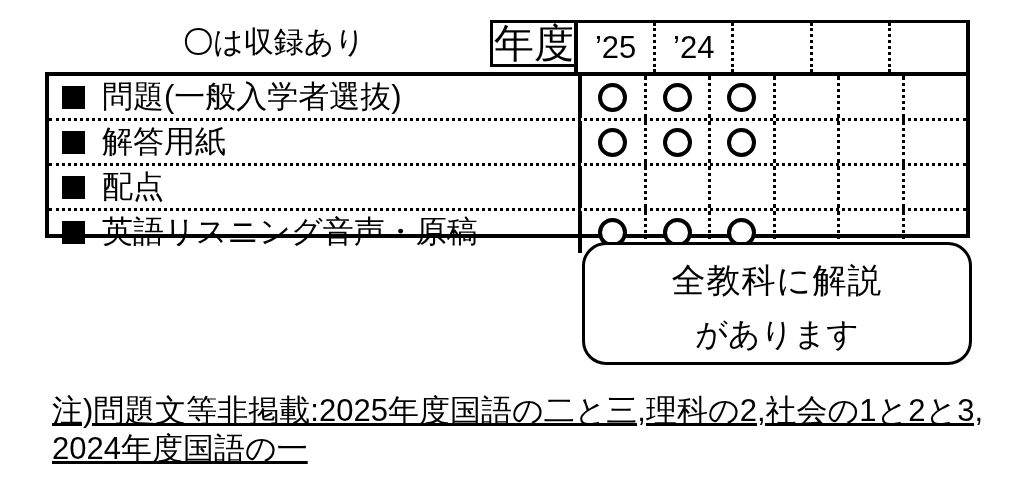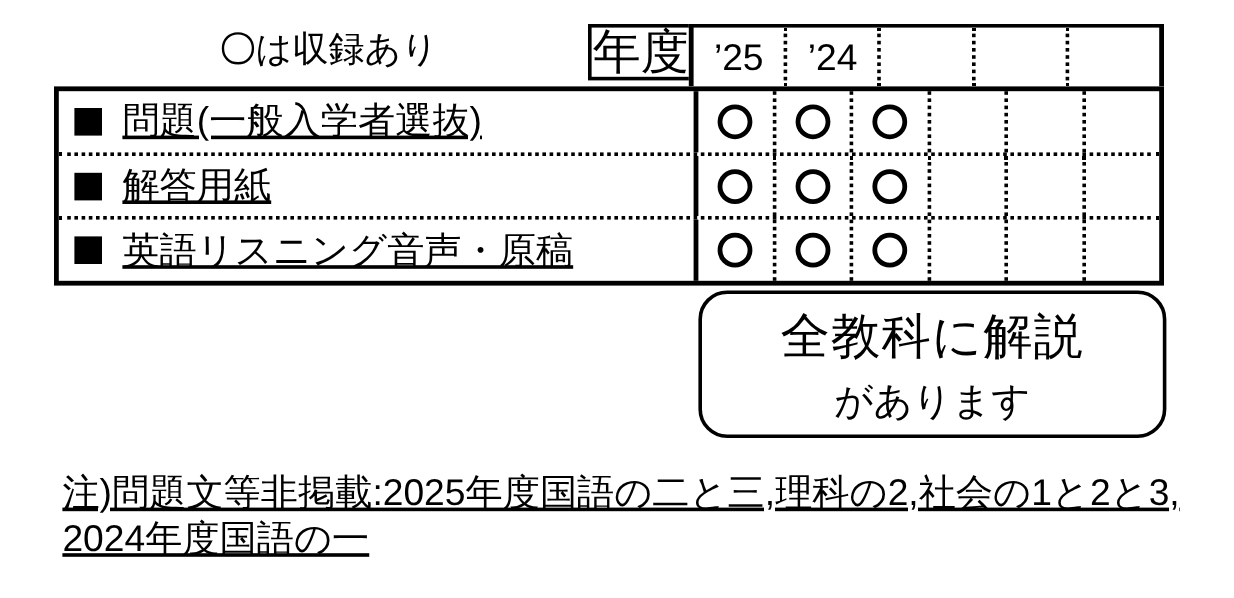--- a/index.html
+++ b/index.html
@@ -55,21 +55,21 @@
     position:absolute; left:45px; top:72px;
     width:925px; height:166px;
     border:4px solid #000;
     display:flex; flex-direction:column;
     background:#fff;
   }
   .grid .row { flex:1; display:flex; }
   .grid .row + .row { border-top:3px dotted #000; }
   .label-cell {
     width:529px; display:flex; align-items:center;
-    overflow:hidden; white-space:nowrap;text-decoration:underline;
+    overflow:hidden; white-space:nowrap;
   }
   .bullet {
     width:23px; height:23px; background:#000;
     margin-left:13px; flex:none;
   }
   .label-text { font-size:31px; margin-left:17px; }
   .mark-cell {
     flex:1; display:flex; align-items:center; justify-content:center;
   }
   .mark-cell.first { border-left:4px solid #000; }
@@ -81,21 +81,21 @@
   }
 
   
   .callout {
     position:absolute; left:582px; top:242px;
     width:390px; height:123px;
     border:3px solid #000; border-radius:24px;
     display:flex; flex-direction:column; align-items:center; justify-content:center;
     background:#fff;
   }
-  .callout .l1 { font-size:41px; line-height:50px; letter-spacing:1px; }
+  .callout .l1 { font-size:34px; line-height:50px; letter-spacing:1px; }
   .callout .l2 { font-size:32px; line-height:38px; margin-top:10px; }
 
   
   .note {
     position:absolute; left:52px; top:392px;
     font-size:31px; line-height:38px;
     white-space:nowrap;
     text-decoration:underline;
   }
 </style>
@@ -153,20 +153,32 @@
         <div class="mark-cell sep">
           <span class="circle"></span>
         </div>
         <div class="mark-cell sep"></div>
         <div class="mark-cell sep"></div>
         <div class="mark-cell sep"></div>
       </div>
       <div class="row">
         <div class="label-cell">
           <span class="bullet"></span>
+          <span class="label-text">配点</span>
+        </div>
+        <div class="mark-cell first"></div>
+        <div class="mark-cell sep"></div>
+        <div class="mark-cell sep"></div>
+        <div class="mark-cell sep"></div>
+        <div class="mark-cell sep"></div>
+        <div class="mark-cell sep"></div>
+      </div>
+      <div class="row">
+        <div class="label-cell">
+          <span class="bullet"></span>
           <span class="label-text">英語リスニング音声・原稿</span>
         </div>
         <div class="mark-cell first">
           <span class="circle"></span>
         </div>
         <div class="mark-cell sep">
           <span class="circle"></span>
         </div>
         <div class="mark-cell sep">
           <span class="circle"></span>

